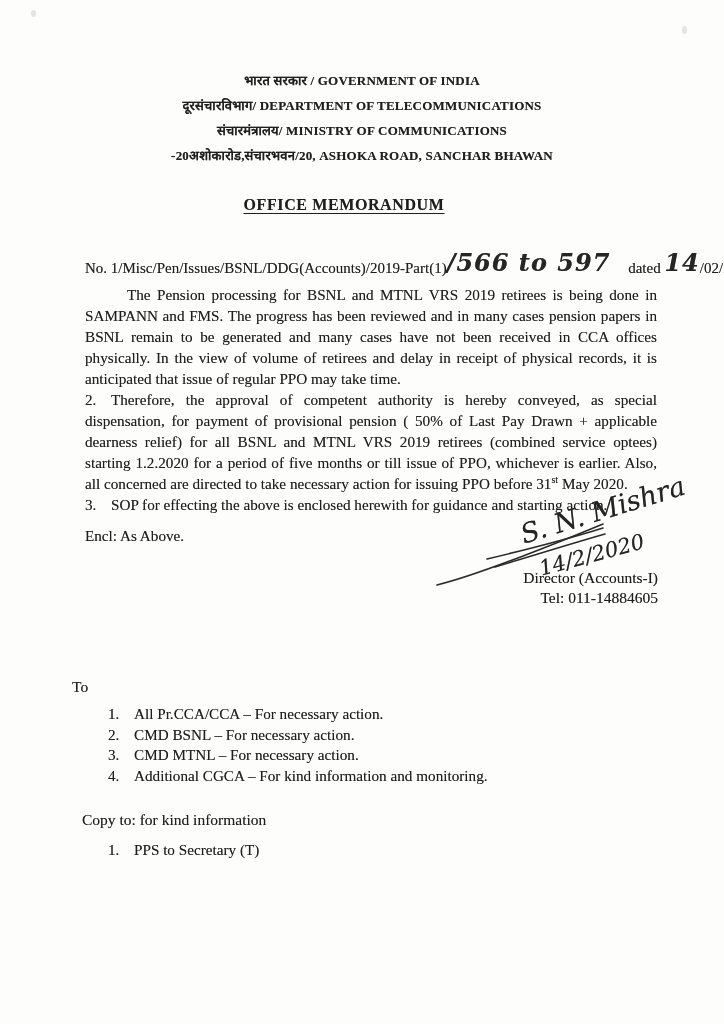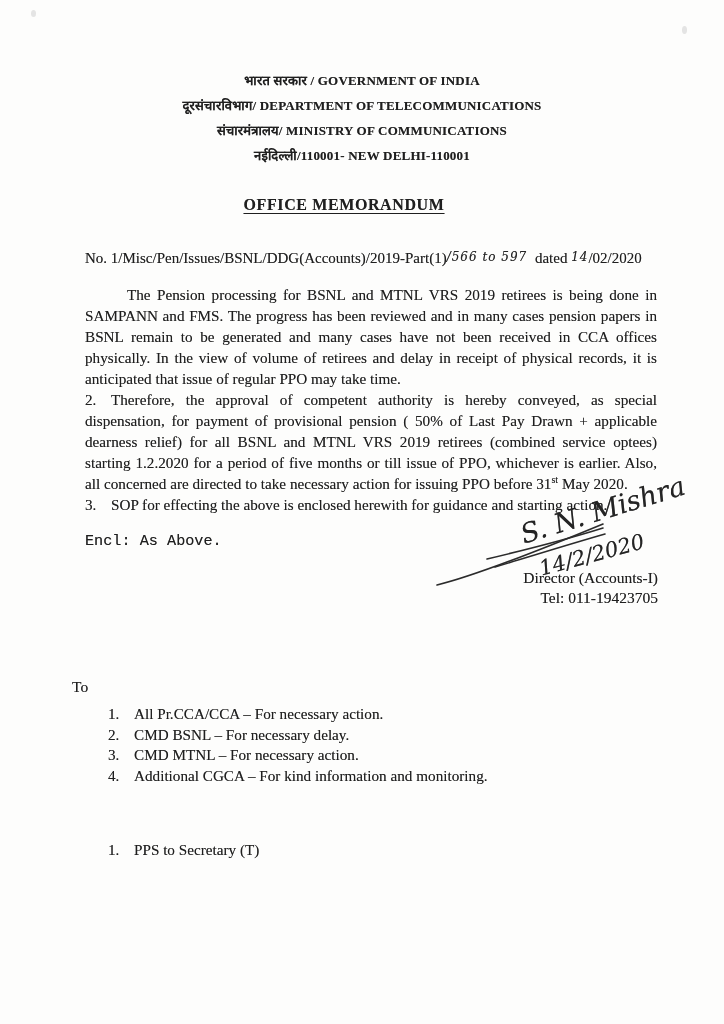--- a/index.html
+++ b/index.html
@@ -27,31 +27,31 @@
     letter-spacing:.6px;
   }
   .memo-title span{text-decoration:underline;text-underline-offset:3px;}
   
   .ref-line{
     position:absolute;top:250px;left:85px;right:40px;
     font-size:15px;white-space:nowrap;
   }
   .hand-inline{
     font-family:"DejaVu Serif", serif;font-style:italic;
-    font-size:12px;letter-spacing:1px;position:relative;top:-2px;
-    font-weight:normal;color:#262626;
+    font-size:24px;letter-spacing:1px;position:relative;top:-2px;
+    font-weight:bold;color:#262626;
   }
-  .ref-dated{margin-left:4px;}
+  .ref-dated{margin-left:14px;}
   
   .body-block{position:absolute;top:284px;left:85px;width:572px;font-size:15.2px;line-height:21px;}
   .para{margin:0;text-align:justify;}
   .para.indent{text-indent:42px;}
   .para + .para{}
   .pnum{display:inline-block;min-width:26px;}
-  .encl{margin-top:16px;font-family:Liberation Mono, monospace;}
+  .encl{margin-top:10px;}
   sup{font-size:10px;vertical-align:super;line-height:0;}
   
   .sig-svg{position:absolute;left:435px;top:488px;width:270px;height:105px;overflow:visible;}
   .hand-name{font-family:"DejaVu Serif",serif;font-style:italic;font-size:27px;fill:#242424;}
   .hand-date{font-family:"DejaVu Serif",serif;font-style:italic;font-size:21px;fill:#242424;}
   .sig-block{
     position:absolute;top:568px;right:66px;
     text-align:right;font-size:15.5px;line-height:20px;
   }
   
@@ -72,21 +72,21 @@
 
 <div class="page">
 
   <span class="speck speck-tl"></span>
   <span class="speck speck-tr"></span>
 
   <div class="letterhead">
     <div>भारत सरकार / GOVERNMENT OF INDIA</div>
     <div>दूरसंचारविभाग/ DEPARTMENT OF TELECOMMUNICATIONS</div>
     <div>संचारमंत्रालय/ MINISTRY OF COMMUNICATIONS</div>
-    <div>नईदिल्ली/110001- NEW DELHI-110001</div>
+    <div>-20अशोकारोड,संचारभवन/20, ASHOKA ROAD, SANCHAR BHAWAN</div>
   </div>
 
   <div class="memo-title">
     <span>OFFICE MEMORANDUM</span>
   </div>
 
   <div class="ref-line">
     <span>No. 1/Misc/Pen/Issues/BSNL/DDG(Accounts)/2019-Part(1)</span><span class="hand-inline">/566 to 597</span>
     <span class="ref-dated">dated</span>
     <span class="hand-inline">14</span><span>/02/2020</span>
@@ -104,43 +104,44 @@
       <path d="M2,97 C40,88 110,60 168,36"></path>
       <path d="M168,40 C130,52 90,62 52,71"></path>
       <path d="M170,46 C135,56 100,67 60,79"></path>
     </g>
     <text class="hand-name" x="86" y="40" transform="rotate(-17 140 38)">S. N. Mishra</text>
     <text class="hand-date" x="104" y="76" transform="rotate(-15 150 72)">14/2/2020</text>
   </svg>
 
   <div class="sig-block">
     <div>Director (Accounts-I)</div>
-    <div>Tel: 011-19423705</div>
+    <div>Tel: 011-14884605</div>
   </div>
 
   <div class="to-label">To</div>
   <ol class="addr-list to-list">
     <li>
         <span class="num">1.</span>
         <span>All Pr.CCA/CCA – For necessary action.</span>
       </li>
     <li>
         <span class="num">2.</span>
-        <span>CMD BSNL – For necessary delay.</span>
+        <span>CMD BSNL – For necessary action.</span>
       </li>
     <li>
         <span class="num">3.</span>
         <span>CMD MTNL – For necessary action.</span>
       </li>
     <li>
         <span class="num">4.</span>
         <span>Additional CGCA – For kind information and monitoring.</span>
       </li>
   </ol>
 
+  <div class="copy-label">Copy to: for kind information</div>
   <ol class="addr-list copy-list">
     <li>
         <span class="num">1.</span>
         <span>PPS to Secretary (T)</span>
       </li>
   </ol>
 
 </div>
 
 </body></html>

